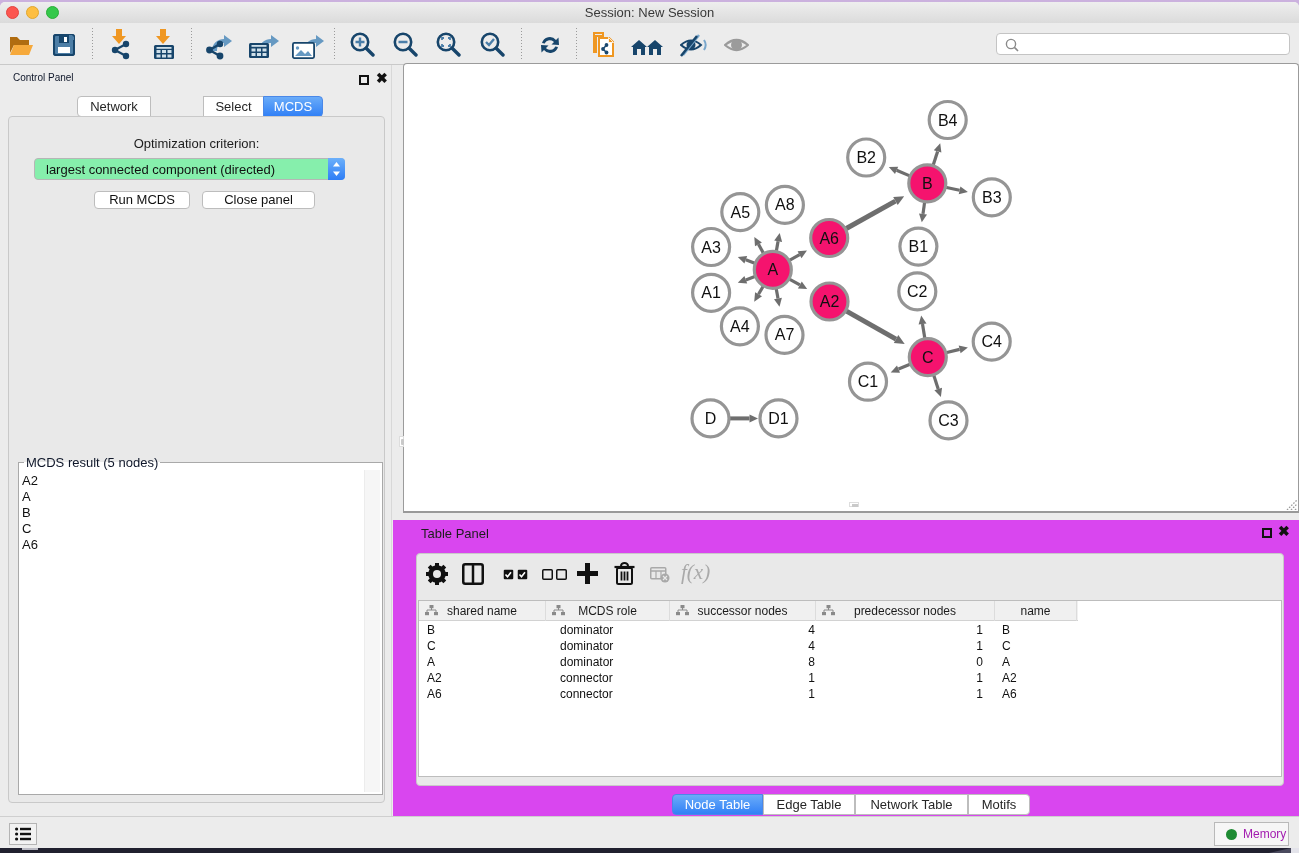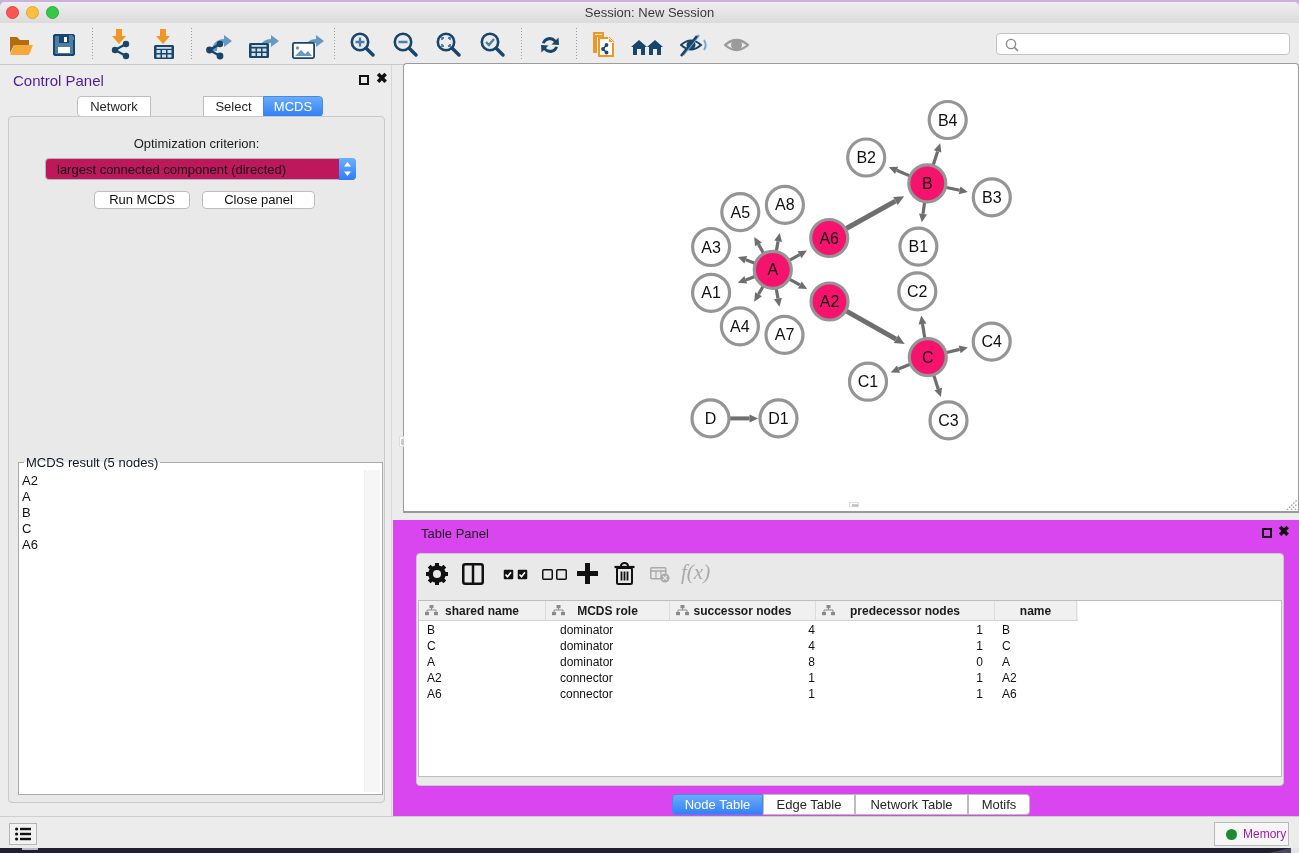--- a/index.html
+++ b/index.html
@@ -7,49 +7,49 @@
 #app{position:absolute;left:0;top:2px;width:1299px;height:846px;background:#ececec;border-radius:5px 5px 0 0;overflow:hidden;}
 #titlebar{position:absolute;left:0;top:0;width:1299px;height:32px;background:linear-gradient(#eeeeee,#d2d2d2);border-bottom:1px solid #b1b1b1;border-radius:5px 5px 0 0;}
 .tl{position:absolute;border-radius:50%;width:13px;height:13px;top:4px;}
 #titletext{position:absolute;top:3px;left:0;width:100%;text-align:center;font-size:13px;color:#393939;}
 #toolbar{position:absolute;left:0;top:21px;width:1299px;height:42px;background:#ececec;border-bottom:1px solid #c9c9c9;}
 .sep{position:absolute;top:5px;height:32px;width:1px;background-image:linear-gradient(#9b9b9b 1px,transparent 1px);background-size:1px 3px;}
 .ticon{position:absolute;top:8px;}
 #searchbox{position:absolute;left:996px;top:10px;width:294px;height:22px;background:#fff;border:1px solid #c4c4c4;border-radius:4px;}
 
 #cpanel{position:absolute;left:0;top:63px;width:392px;height:753px;background:#ececec;border-right:1px solid #d8d8d8;}
-#cpanel .ptitle{position:absolute;left:13px;top:7px;font-size:15px;color:#4c1d95;}
+#cpanel .ptitle{position:absolute;left:13px;top:7px;font-size:10px;color:#0f172a;}
 .wicon-sq{position:absolute;width:10px;height:10px;border:2px solid #111;}
 .wicon-x{position:absolute;font-size:14px;font-weight:bold;color:#111;}
 .tabs{position:absolute;height:21px;}
 .tab{position:absolute;top:0;height:21px;background:#fff;border:1px solid #bdbdbd;font-size:13px;color:#262626;text-align:center;line-height:19px;}
 .tab.sel{background:linear-gradient(#6aacf9,#3180f6);color:#fff;border-color:#4a88e8;}
 #cpbody{position:absolute;left:8px;top:51px;width:377px;height:687px;background:#e9e9e9;border:1px solid #c9c9c9;border-radius:4px;}
 #optlabel{position:absolute;left:0;top:19px;width:100%;text-align:center;font-size:13px;color:#1d1d1d;}
-#mcdssel{position:absolute;left:36px;top:41px;width:311px;height:22px;background:#be185d;border:1px solid #b6b6b6;border-radius:4px;}
+#mcdssel{position:absolute;left:25px;top:41px;width:311px;height:22px;background:#86efac;border:1px solid #b6b6b6;border-radius:4px;}
 #mcdssel .txt{position:absolute;left:11px;top:3px;font-size:13px;color:#111;}
 #mcdssel .cap{position:absolute;right:-1px;top:-1px;width:17px;height:22px;background:linear-gradient(#6cb0fa,#2e7df6);border-radius:0 4px 4px 0;}
 .btn{position:absolute;height:18px;background:#fff;border:1px solid #bdbdbd;border-radius:4px;font-size:13px;color:#111;text-align:center;line-height:16px;}
 fieldset#mcdsres{position:absolute;left:9px;top:338px;width:365px;height:340px;border:1px solid #a9a9a9;background:#fff;}
 #mcdsres legend{font-size:13px;color:#0f172a;margin-left:5px;padding:0 2px;background:transparent;}
 #mcdslist{position:absolute;left:3px;top:3px;font-size:13px;color:#111;line-height:16.1px;}
 #mcdsscroll{position:absolute;right:2px;top:0px;width:16px;height:322px;background:#f6f6f6;border-left:1px solid #ececec;}
 
 #netwin{position:absolute;left:403px;top:61px;width:896px;height:450px;background:#fff;border:1px solid #9b9b9b;border-bottom:2px solid #999;border-radius:4px 4px 0 0;}
 #nettitle{position:absolute;left:0;top:0;width:100%;height:21px;background:linear-gradient(#f2f2f2,#d3d3d3);border-bottom:1px solid #a2a2a2;border-radius:4px 4px 0 0;}
 #nettitle .ttl{position:absolute;top:4px;left:0;width:100%;text-align:center;font-size:13px;color:#2c2c2c;}
 .tl2{position:absolute;border-radius:50%;width:12px;height:12px;top:6px;}
 #netcanvas{position:absolute;left:0px;top:22px;width:894px;height:424px;background:#fff;}
 
 #tpanel{position:absolute;left:393px;top:518px;width:906px;height:296px;background:#d946ef;}
 #tpanel .ptitle{position:absolute;left:28px;top:6px;font-size:13px;color:#1d1d1d;}
 #tbody{position:absolute;left:23px;top:33px;width:868px;height:233px;background:#e9e9e9;border:1px solid #c9c9c9;border-radius:4px;}
 #ttoolbar{position:absolute;left:0;top:0;width:100%;height:44px;}
 #ttable{position:absolute;left:1px;top:46px;width:864px;height:177px;background:#fff;border:1px solid #bdbdbd;}
-#thead{position:absolute;left:0;top:0;width:659px;height:20px;background:#f0f0f0;border-bottom:1px solid #d2d2d2;font-size:12px;color:#1b1b1b;font-weight:bold;}
+#thead{position:absolute;left:0;top:0;width:659px;height:20px;background:#f0f0f0;border-bottom:1px solid #d2d2d2;font-size:12px;color:#1b1b1b;}
 .hcell{position:absolute;top:0;height:20px;border-right:1px solid #dcdcdc;}
 .hcell span{position:absolute;top:3px;width:100%;text-align:center;}
 .trow{position:absolute;left:0;width:100%;height:16px;font-size:12px;color:#111;}
 .tc{position:absolute;top:1px;}
 .tcr{position:absolute;top:1px;text-align:right;}
 .btabs{position:absolute;left:279px;top:274px;height:21px;}
 
 #statusbar{position:absolute;left:0;top:814px;width:1299px;height:31px;background:#ececec;border-top:1px solid #cfcfcf;}
 #wall{position:absolute;left:0;top:848px;width:1299px;height:5px;background:#20202f;}
 </style></head>

